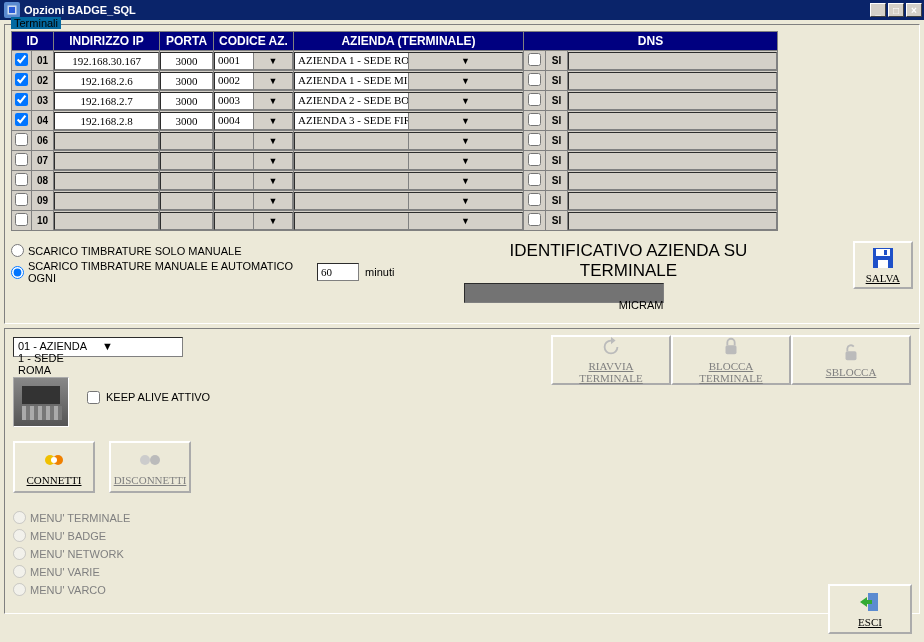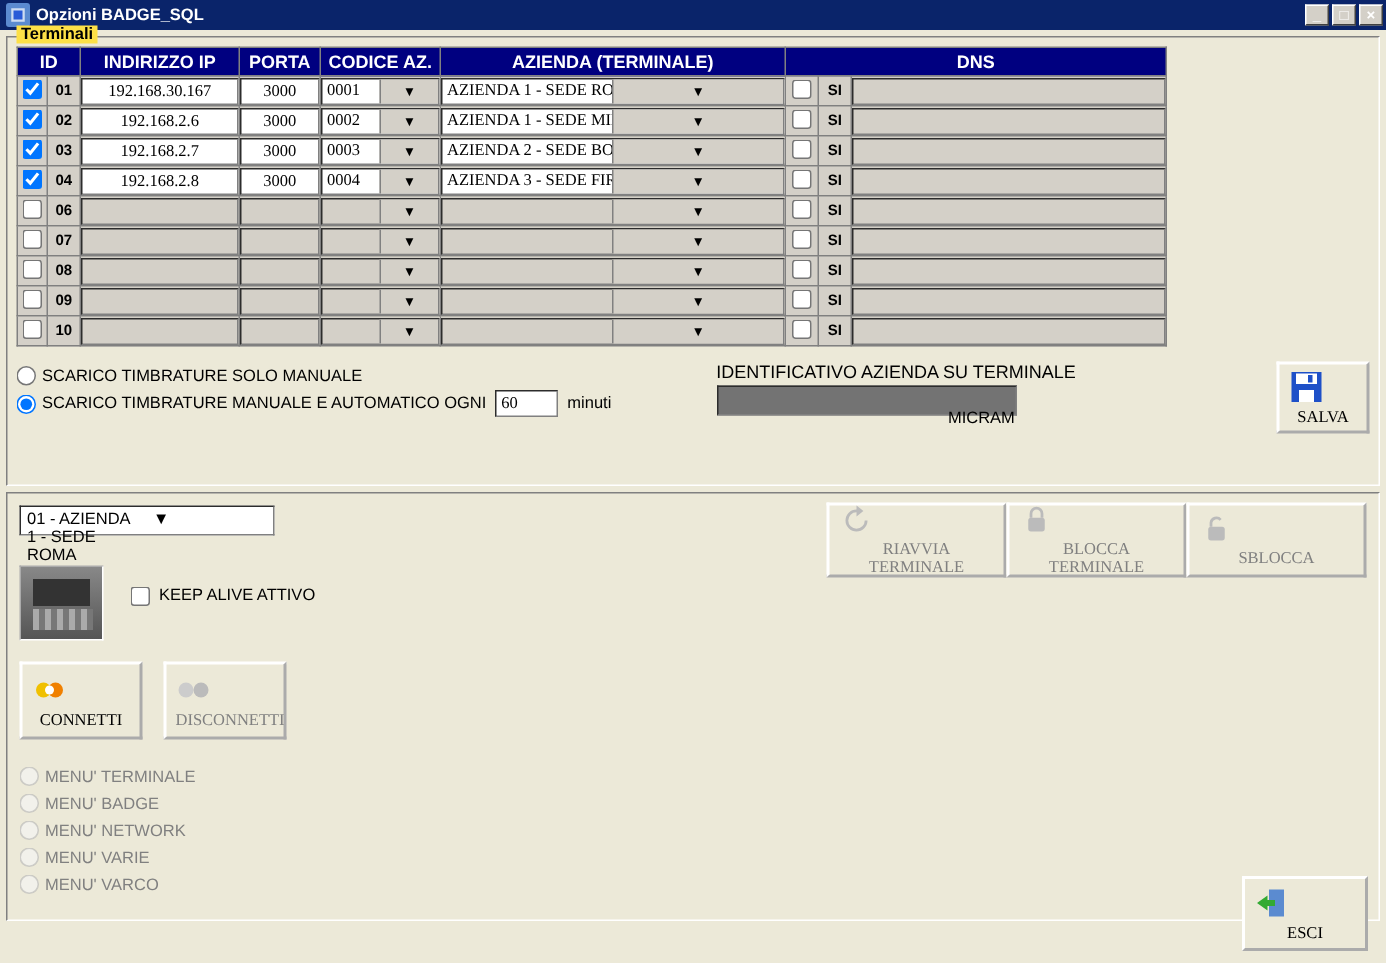--- a/index.html
+++ b/index.html
@@ -38,23 +38,23 @@
     border: 1px solid #808080;
     border-right-color:#fff; border-bottom-color:#fff;
     margin: 4px;
     padding: 6px;
     position: relative;
     background: #ece9d8;
   }
   .fieldset .legend {
     position: absolute;
     top: -8px; left: 6px;
-    background: #fde047;
+    background: #0369a1;
     padding: 0 3px;
-    font-weight: bold;
+    font-weight: normal;
     color: #000;
   }
   table.grid { border-collapse: collapse; }
   table.grid th {
     background: #000080;
     color: #fff;
     font-weight: bold;
     border: 1px solid #808080;
     padding: 2px 4px;
     font-size: 12px;
@@ -87,28 +87,29 @@
   .azcell { width: 230px; }
   .dnschk { width: 22px; text-align:center; }
   .sicell { width: 22px; background:#00ff00; text-align:center; font-size:10px; font-weight:bold; }
   .dnscell { width: 210px; }
   .dnscell .box { height:18px; border:1px inset #808080; background:#d4d0c8; }
   input[type=checkbox] { margin:0; width:13px; height:13px; }
   input[type=radio] { margin:0 4px 0 0; }
   .radio-row { display:flex; align-items:center; margin: 3px 0; }
   .numbox { width:42px; height:18px; border:1px inset #808080; background:#fff; font:11px Tahoma; padding:1px 3px; text-align:left; margin:0 6px; }
   .idbox-wrap { text-align:center; }
-  .idbox-wrap .lbl { font-size:12px; }
+  .idbox-wrap .lbl { font-size:17px; }
   .idbox { width:200px; height:20px; border:1px inset #808080; background:#737373; margin-top:2px; text-align:right; padding-top:15px; }
   .toolbtn {
     border: 2px outset #fff;
     background:#ece9d8;
-    display:flex; flex-direction:column; justify-content:center;
+    display:flex; flex-direction:column; align-items:center; justify-content:center;
     padding: 16px 6px; cursor:default; text-align:center;
     font: 11px Tahoma;
+    text-decoration: underline;
   }
   .toolbtn .ico { width:24px; height:24px; margin-bottom:2px; display:flex; align-items:center; justify-content:center; }
   .toolbtn.disabled { color:#808080; }
   .bottom-panel {
     border: 1px solid #808080;
     border-right-color:#fff; border-bottom-color:#fff;
     margin: 4px; padding: 8px;
     position:relative;
     height: 286px;
   }

